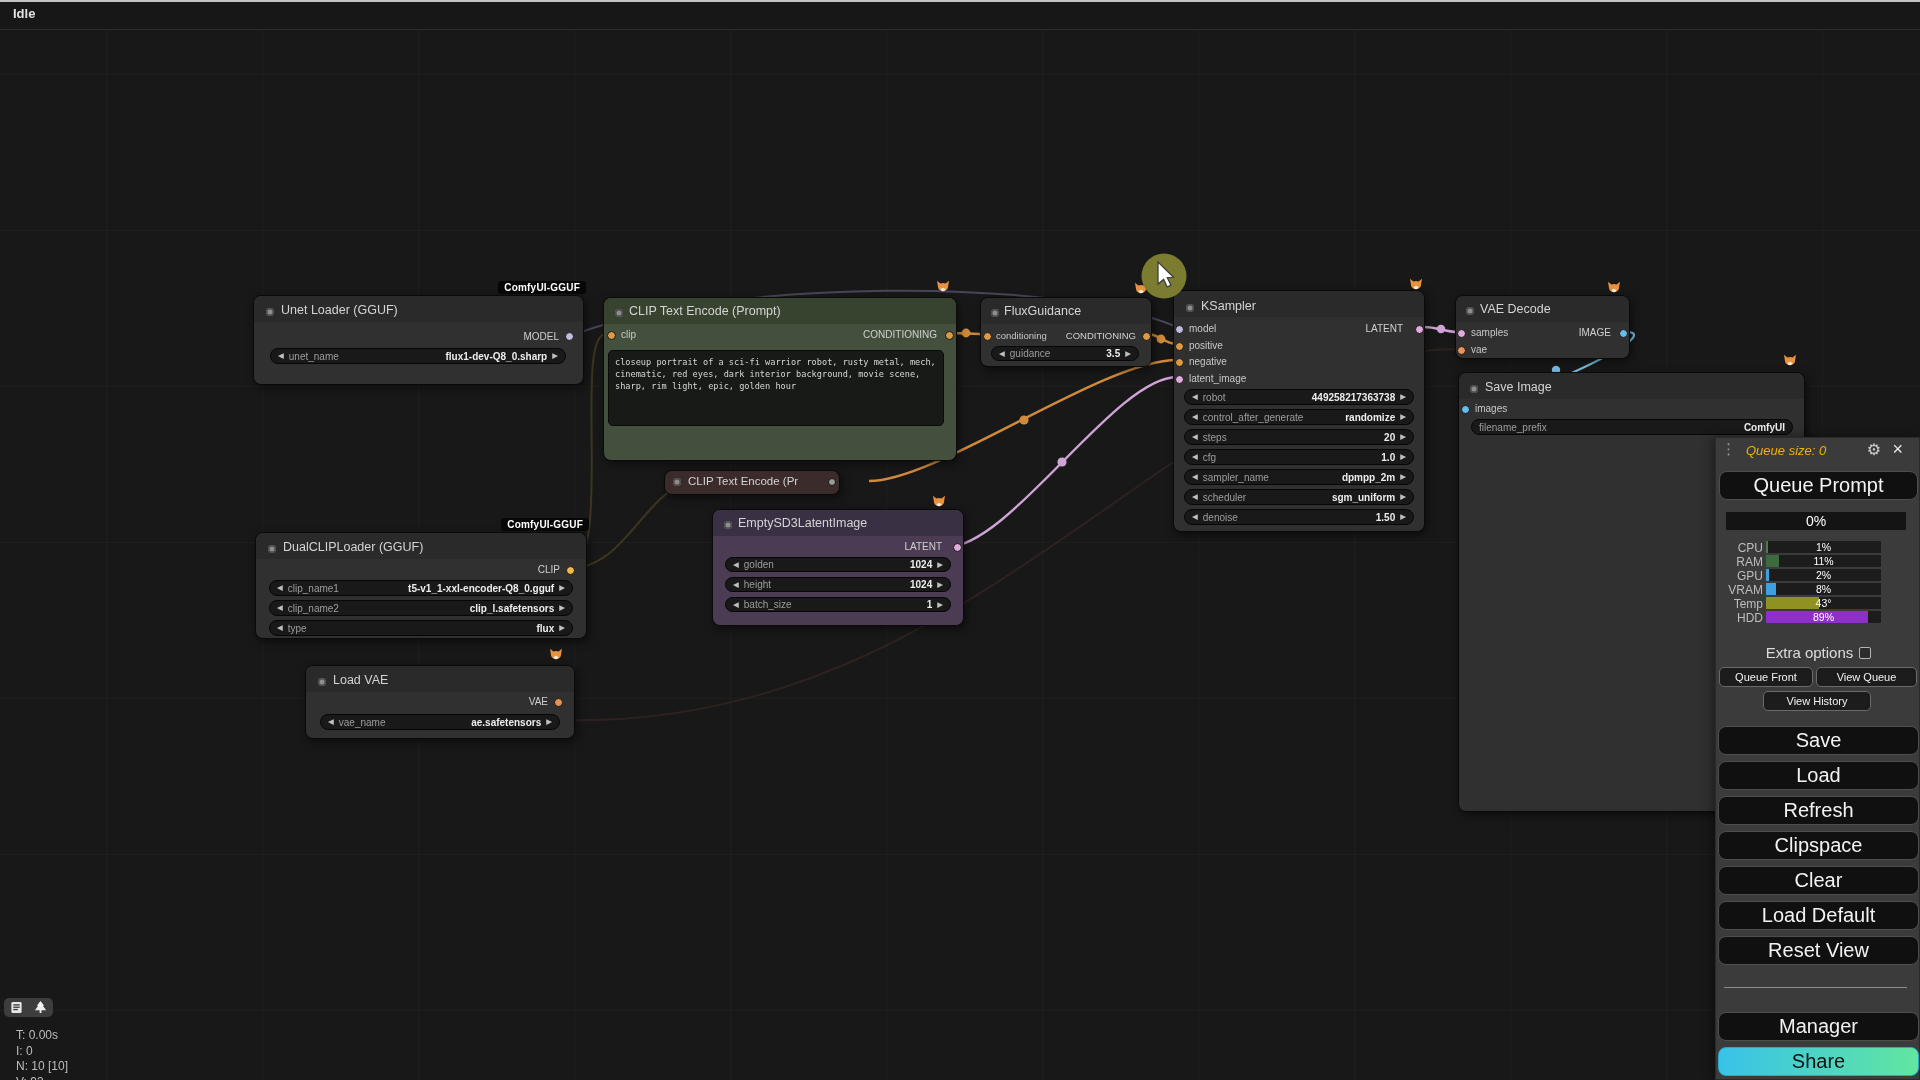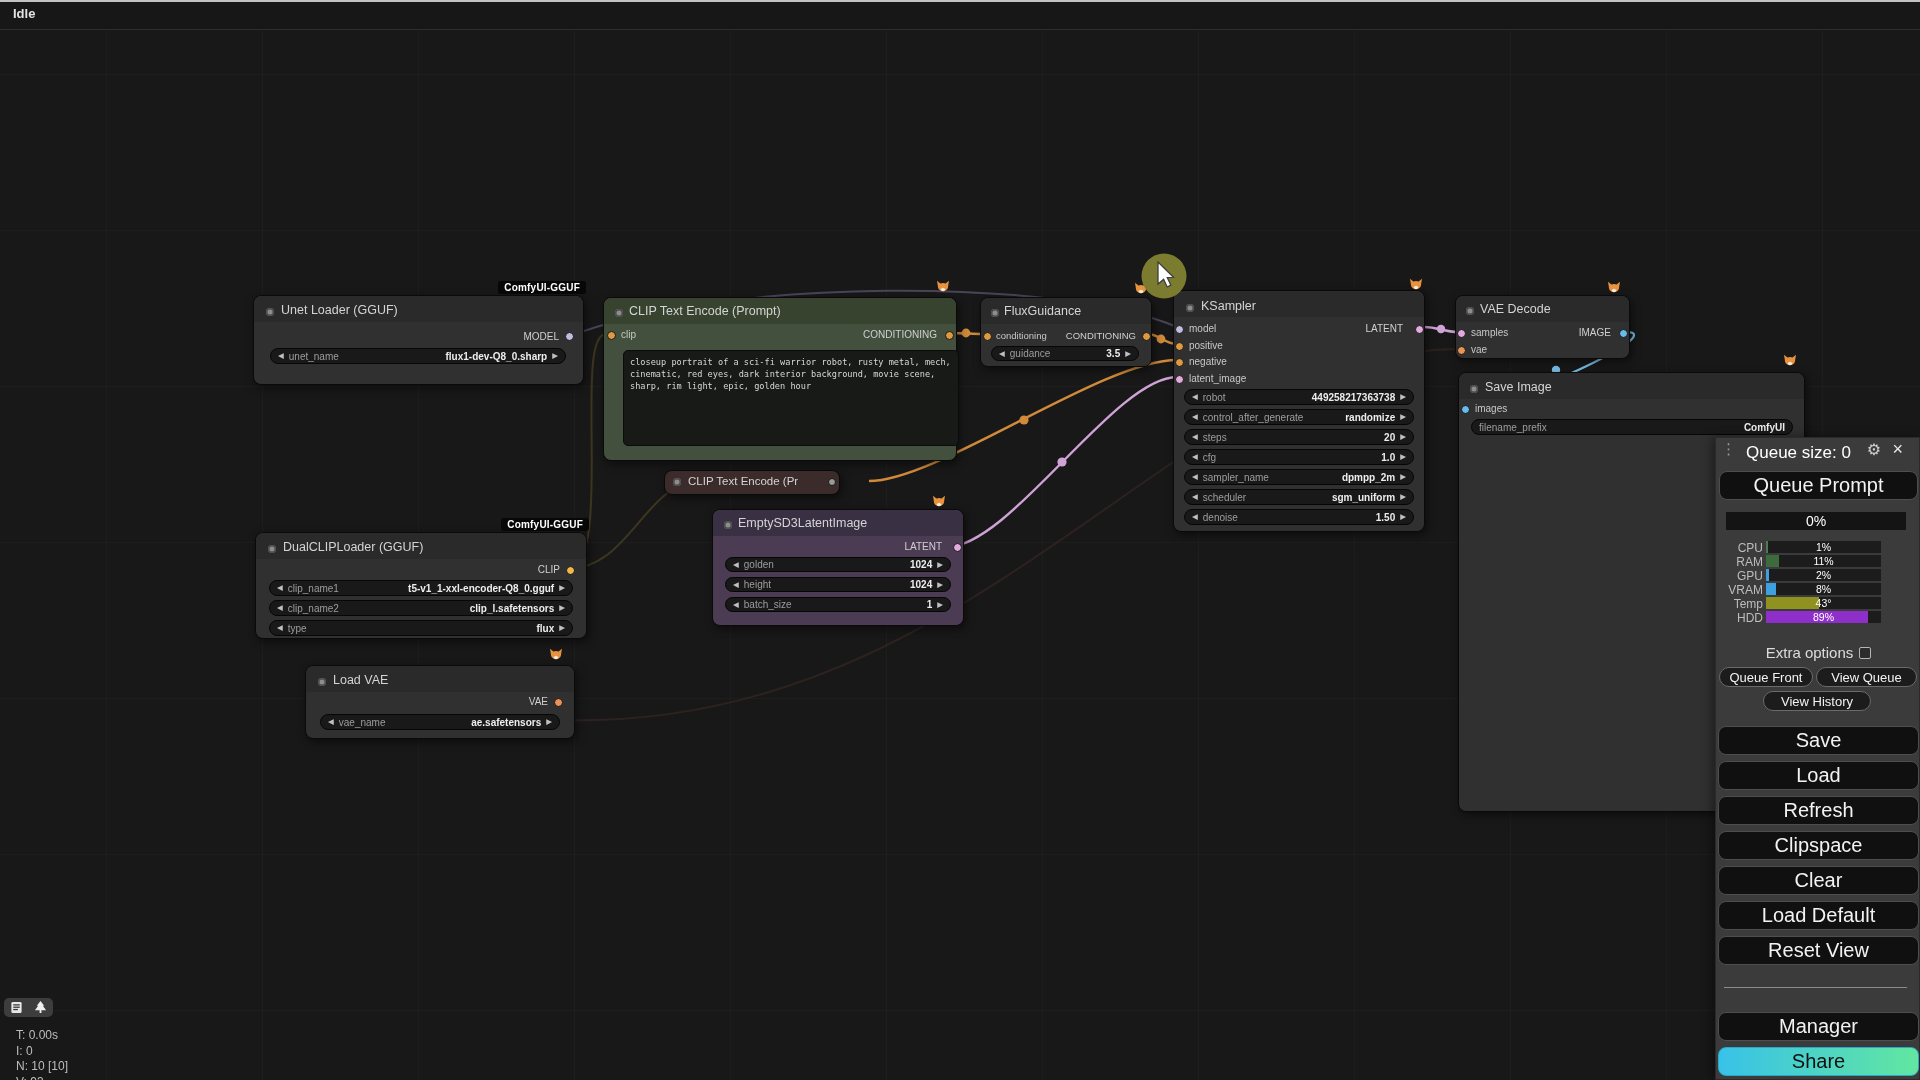--- a/index.html
+++ b/index.html
@@ -37,25 +37,25 @@
   .warr{color:#c0c0c0;font-size:7.5px;line-height:1;}
   .prompt-box{position:absolute;background:#171a17;border:1px solid #0b0b0b;border-radius:5px;color:#d6d8d4;font-family:"DejaVu Sans Mono",monospace;font-size:8.6px;line-height:1.42;padding:5px 6px;box-sizing:border-box;overflow:hidden;}
   .fox{position:absolute;z-index:15;}
 
   
   #cursor{position:absolute;left:1140px;top:252px;z-index:50;}
 
   
   #menu{position:absolute;left:1715px;top:437px;width:205px;height:643px;background:#3b3b3b;z-index:40;box-shadow:-3px 0 10px rgba(0,0,0,.4);border:1px solid #2a2a2a;box-sizing:border-box;}
   #menu .m-handle{position:absolute;left:5px;top:2px;color:#9a9a9a;font-size:15px;letter-spacing:0;}
-  #menu .m-title{position:absolute;left:30px;top:5px;font-size:17px;color:#ffffff;}
+  #menu .m-title{position:absolute;left:30px;top:5px;font-size:13px;color:#eab308;font-style:italic;}
   #menu .m-gear{position:absolute;right:38px;top:2px;font-size:16px;color:#cdcdcd;cursor:pointer;}
   #menu .m-close{position:absolute;right:16px;top:1px;font-size:18px;color:#e8e8e8;cursor:pointer;}
   .mbtn{position:absolute;left:2px;width:199px;height:27px;background:#101010;border:1px solid #4e4e4e;border-radius:8px;color:#f2f2f2;font-size:20px;display:flex;align-items:center;justify-content:center;font-family:"Liberation Sans",sans-serif;}
-  .mbtn.small{font-size:13px;height:18px;border-radius:10px;background:#1c1c1c;border-color:#6a6a6a;text-align:right;}
+  .mbtn.small{font-size:11px;height:18px;border-radius:5px;background:#1c1c1c;border-color:#6a6a6a;text-align:right;}
   #qprompt{top:33px;left:3px;width:197px;font-size:20px;}
   #progress{position:absolute;left:10px;top:74px;width:180px;height:18px;background:#141414;color:#fff;font-size:14px;display:flex;align-items:center;justify-content:center;}
   .stat-row{position:absolute;left:0;width:205px;height:12px;}
   .stat-label{position:absolute;right:158px;top:0;font-size:12px;color:#bdbdbd;}
   .stat-bar{position:absolute;left:50px;top:0;width:115px;height:12px;background:#1c1c1d;overflow:hidden;}
   .stat-fill{position:absolute;left:0;top:0;height:12px;width:0;}
   .stat-val{position:absolute;left:50px;width:115px;top:0;height:12px;font-size:10.5px;color:#fff;display:flex;align-items:center;justify-content:center;}
   #extra-row{position:absolute;left:0;top:206px;width:205px;text-align:center;font-size:15px;color:#dcdcdc;}
   #extra-row .cb{display:inline-block;width:10px;height:10px;border:1px solid #b5b5b5;border-radius:2px;margin-left:6px;vertical-align:-1px;background:#2c2c2c;}
   #divider{position:absolute;left:8px;top:549px;width:183px;border-top:1px solid #8a8a8a;}
@@ -148,21 +148,21 @@
     </div>
 
     <div class="node green" style="left:603px;top:270px;width:352px;height:162px">
       <div class="hdr"></div>
       <span class="tdot" style="left:11px;top:11px"></span>
       <span class="title" style="left:25px;top:6px">CLIP Text Encode (Prompt)</span>
       <span class="dot c-cond" style="left:3px;top:33px"></span>
       <span class="slot-label" style="left:17px;top:31px">clip</span>
       <span class="slot-label out" style="right:19px;top:31px">CONDITIONING</span>
       <span class="dot c-cond" style="right:2px;top:33px"></span>
-      <div class="prompt-box" style="left:19px;top:52px;width:336px;height:96px">closeup portrait of a sci-fi warrior robot, rusty metal, mech, cinematic, red eyes, dark interior background, movie scene, sharp, rim light, epic, golden hour</div>
+      <div class="prompt-box" style="left:4px;top:52px;width:336px;height:76px">closeup portrait of a sci-fi warrior robot, rusty metal, mech, cinematic, red eyes, dark interior background, movie scene, sharp, rim light, epic, golden hour</div>
     </div>
 
     <div class="node maroon" style="left:664px;top:443px;width:174px;height:23px">
       <span class="tdot" style="left:8px;top:7px"></span>
       <span class="title" style="left:23px;top:4px;font-size:11.5px">CLIP Text Encode (Pr</span>
       <span class="dot c-gray" style="right:3px;top:7px;width:8px;height:8px"></span>
     </div>
 
     <div class="node purple" style="left:712px;top:482px;width:250px;height:115px">
       <div class="hdr"></div>

